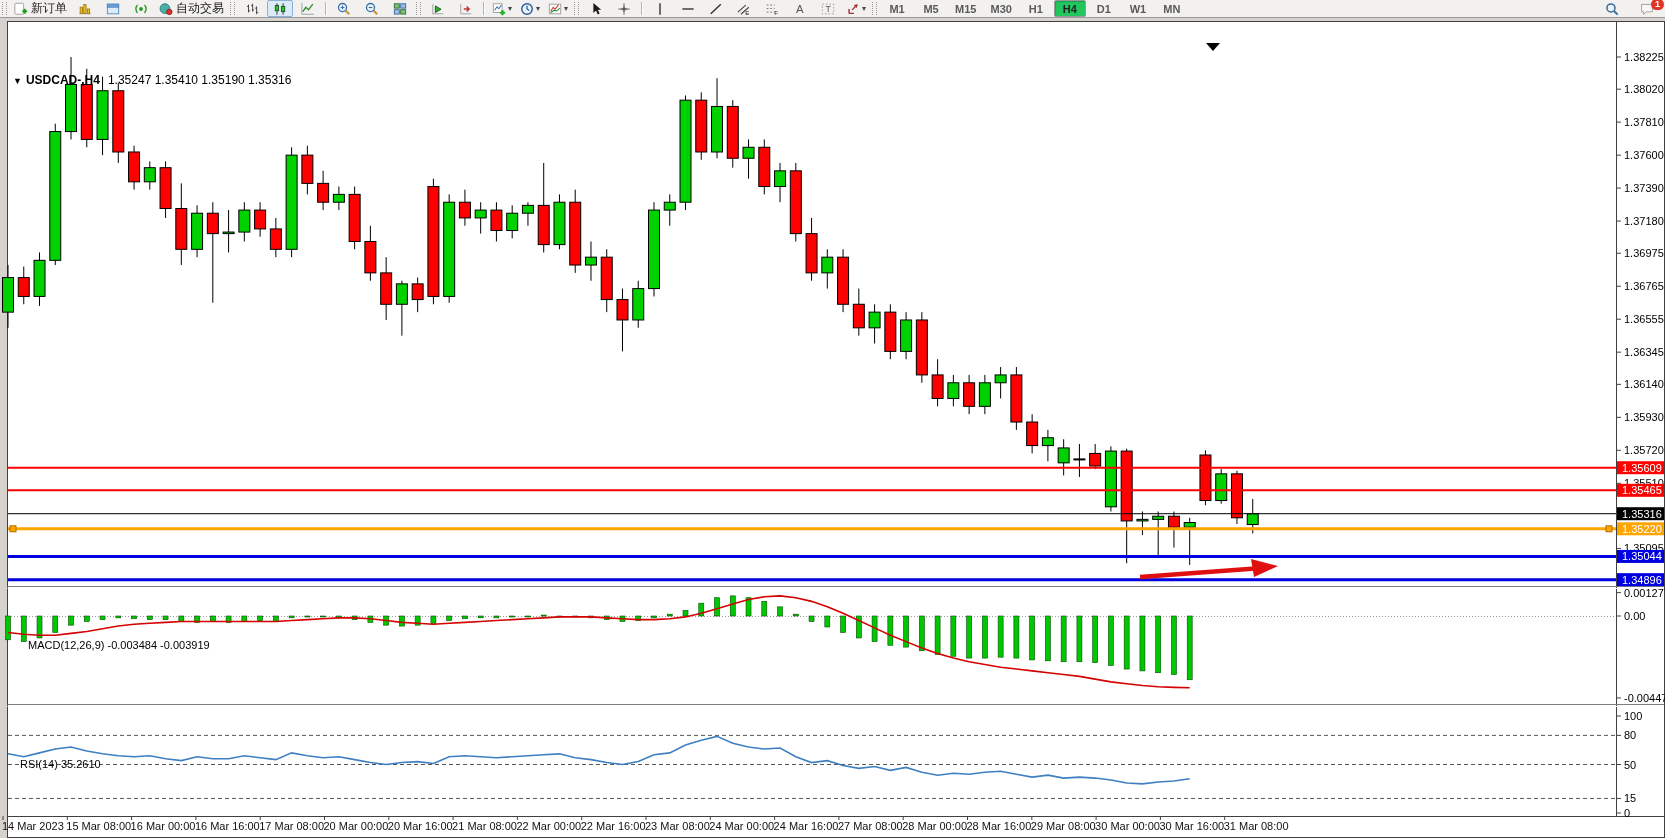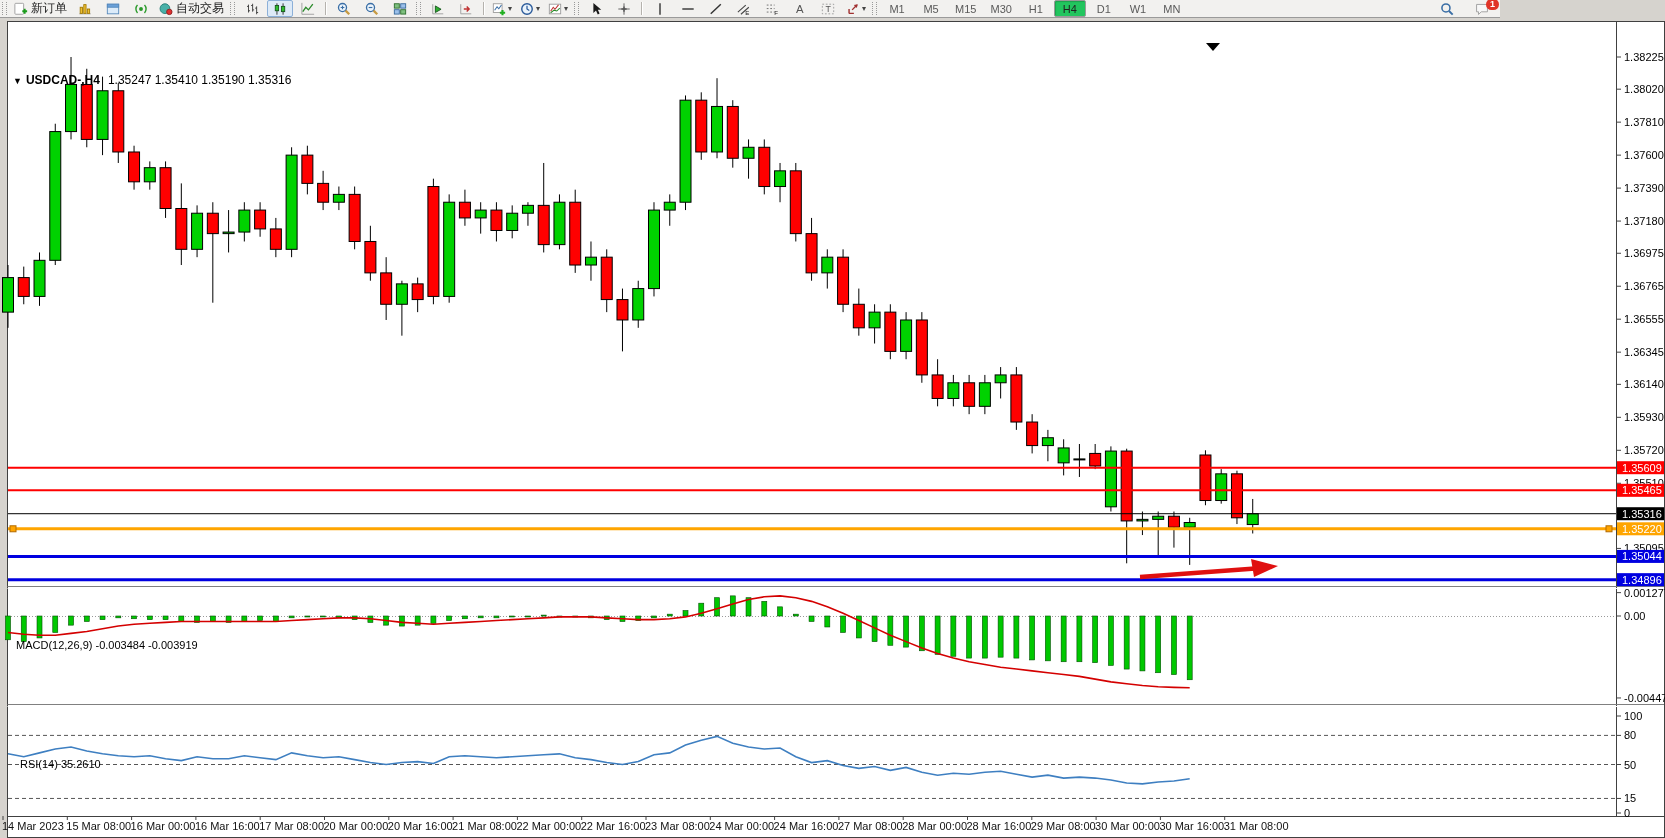--- a/index.html
+++ b/index.html
@@ -1,38 +1,38 @@
 <!DOCTYPE html>
 <html><head>
 <meta charset="utf-8">
 <style>
   html,body{margin:0;padding:0;width:1665px;height:838px;overflow:hidden;
     background:#d6d3ce;font-family:"Liberation Sans",sans-serif;}
-  #toolbar{position:absolute;left:0;top:0;width:1500px;height:17px;background:#f2f1ef;
+  #toolbar{position:absolute;left:0;top:0;width:1665px;height:17px;background:#f2f1ef;
     border-bottom:1px solid #9a9a9a;display:flex;align-items:center;z-index:5;}
   .tbtn{height:15px;min-width:20px;padding:0 2px;margin:0 1px;display:flex;align-items:center;
     justify-content:center;border:1px solid transparent;border-radius:2px;cursor:default;}
   .tbtn svg{width:14px;height:14px;}
   .tbtn.active{background:#ddeaf7;border-color:#8cb0d8;}
   .tbtn .lbl{font-size:12px;color:#222;margin-left:3px;white-space:nowrap;}
   .tbtn .dd{font-size:8px;color:#444;margin-left:2px;}
-  .tf{font-size:11px;font-weight:normal;color:#5a5a5a;padding:0 5px;}
+  .tf{font-size:11px;font-weight:bold;color:#5a5a5a;padding:0 5px;}
   .tf.active{color:#222;background:#22c55e;border-color:#9a9a9a;box-shadow:inset 1px 1px 1px rgba(0,0,0,.18);}
   .sep{width:1px;height:13px;background:#b5b2ad;border-right:1px solid #fff;margin:0 3px;}
   .grip{width:3px;height:13px;margin:0 3px 0 2px;border-left:1px dotted #9a9a9a;border-right:1px dotted #9a9a9a;}
   #tb-right{position:absolute;right:4px;top:0;height:17px;display:flex;align-items:center;}
   #chat-wrap{position:relative;margin-left:8px;}
   #chat-badge{position:absolute;right:-5px;top:-2px;background:#e03427;color:#fff;font-size:9px;
     font-weight:bold;border-radius:7px;padding:0 4px;line-height:11px;}
   #chartsvg{position:absolute;left:0;top:0;}
   .ovl{position:absolute;font-size:11px;color:#000;white-space:nowrap;z-index:4;margin-top:48px;}
   #chart-title{left:13px;top:25px;font-size:12px;}
   #chart-title .tri{font-size:9px;color:#000;margin-right:4px;}
   #chart-title b{font-weight:bold;margin-right:8px;}
-  #macd-label{left:16px;top:591px;}
+  #macd-label{left:28px;top:591px;}
   #rsi-label{left:20px;top:710px;text-align:center;}
   text{font-family:"Liberation Sans",sans-serif;}
 </style>
 </head>
 <body>
 
 <div id="toolbar">
     <div class="grip"></div>
     <div class="tbtn">
       <svg viewBox="0 0 16 16">

